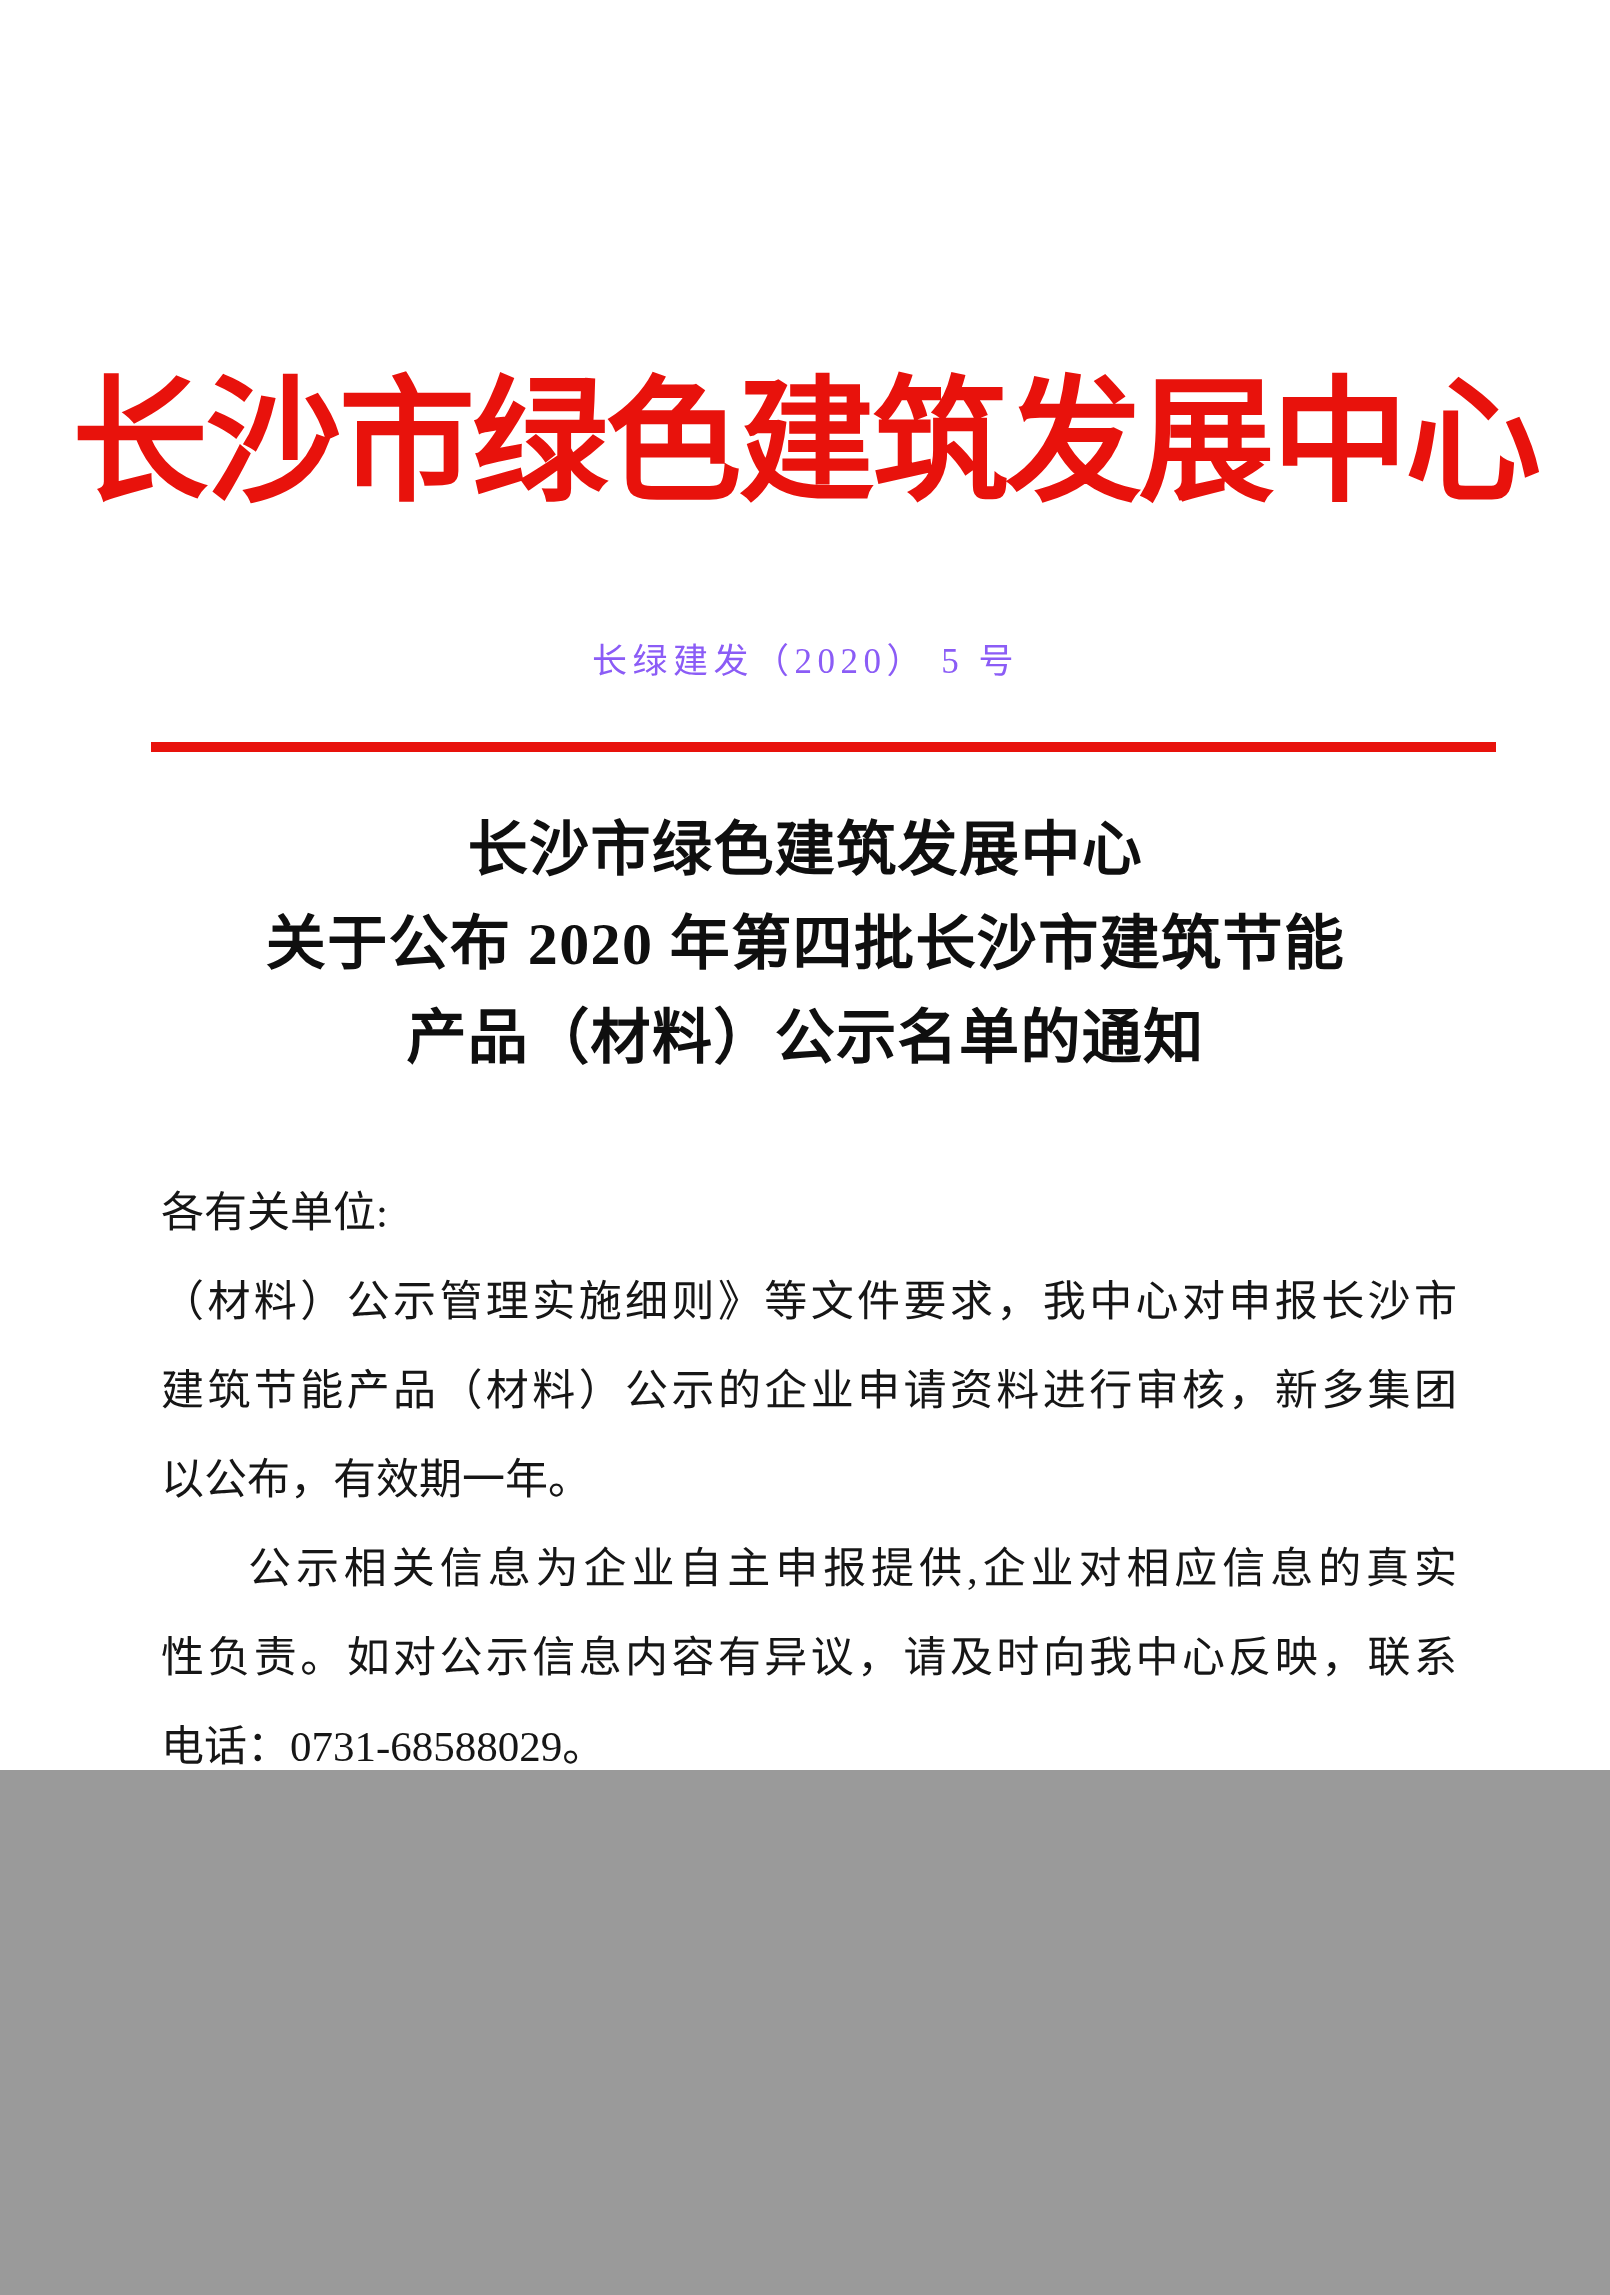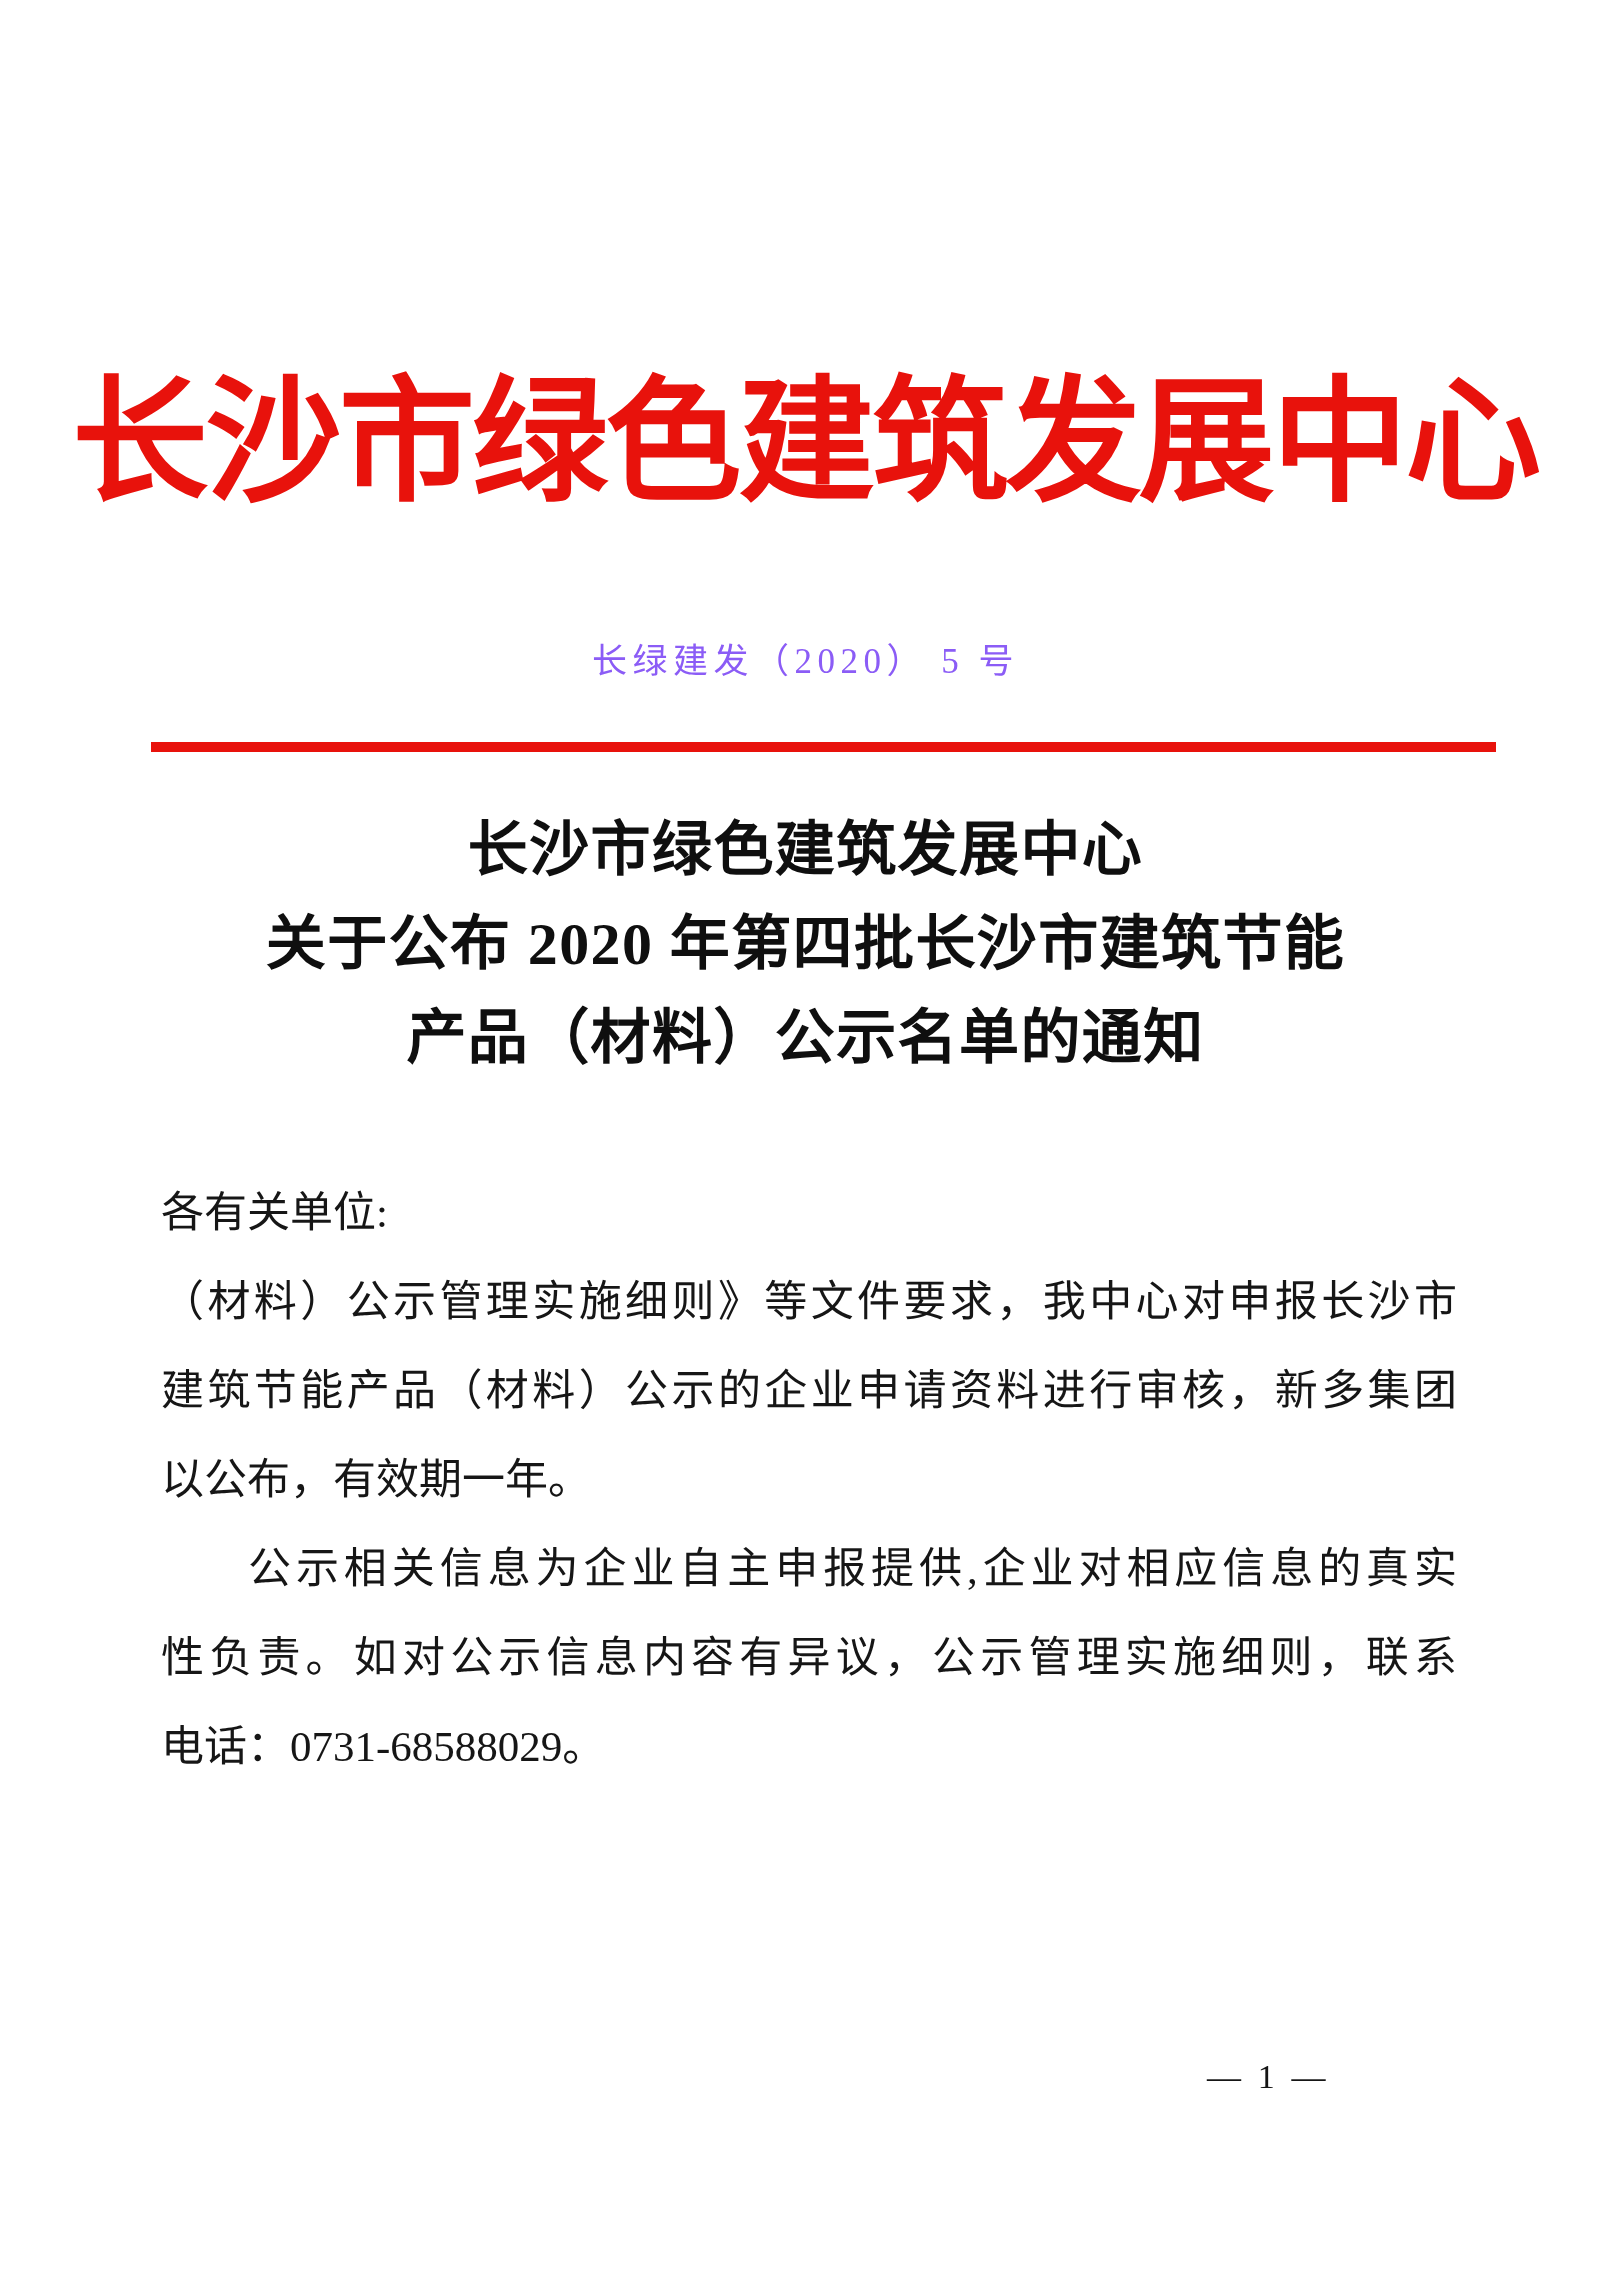--- a/index.html
+++ b/index.html
@@ -4,21 +4,21 @@
 <title>长沙市绿色建筑发展中心 通知</title>
 <style>
   html, body {
     margin: 0;
     padding: 0;
     background: #9a9a9a;
   }
   .page {
     position: relative;
     width: 1611px;
-    height: 2295px;
+    height: 1770px;
     margin: 0 auto;
     background: #ffffff;
     overflow: hidden;
     font-family: "Liberation Serif", "DejaVu Serif", serif;
     color: #1b1b1b;
   }
   
   .org-title {
     position: absolute;
     top: 355px;
@@ -118,20 +118,20 @@
   </div>
 
   <div class="body-text">
     <div class="line">各有关单位:</div>
 
     <div class="line stretch">（材料）公示管理实施细则》等文件要求，我中心对申报长沙市</div>
     <div class="line stretch">建筑节能产品（材料）公示的企业申请资料进行审核，新多集团</div>
     <div class="line">以公布，有效期一年。</div>
 
     <div class="line stretch indent">公示相关信息为企业自主申报提供,企业对相应信息的真实</div>
-    <div class="line stretch">性负责。如对公示信息内容有异议，公示管理实施细则，联系</div>
+    <div class="line stretch">性负责。如对公示信息内容有异议，请及时向我中心反映，联系</div>
     <div class="line">电话：0731-68588029。</div>
   </div>
 
   <div class="page-number">— 1 —</div>
 
 </div>
 
 
 </body></html>

